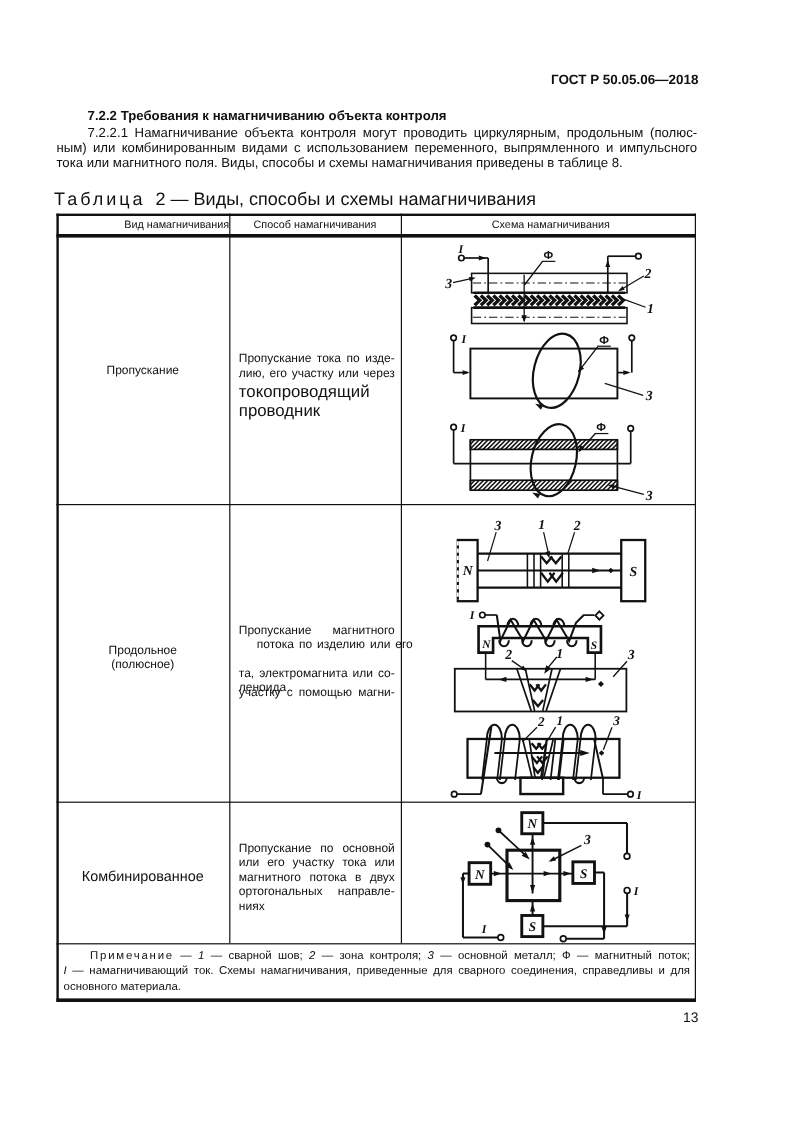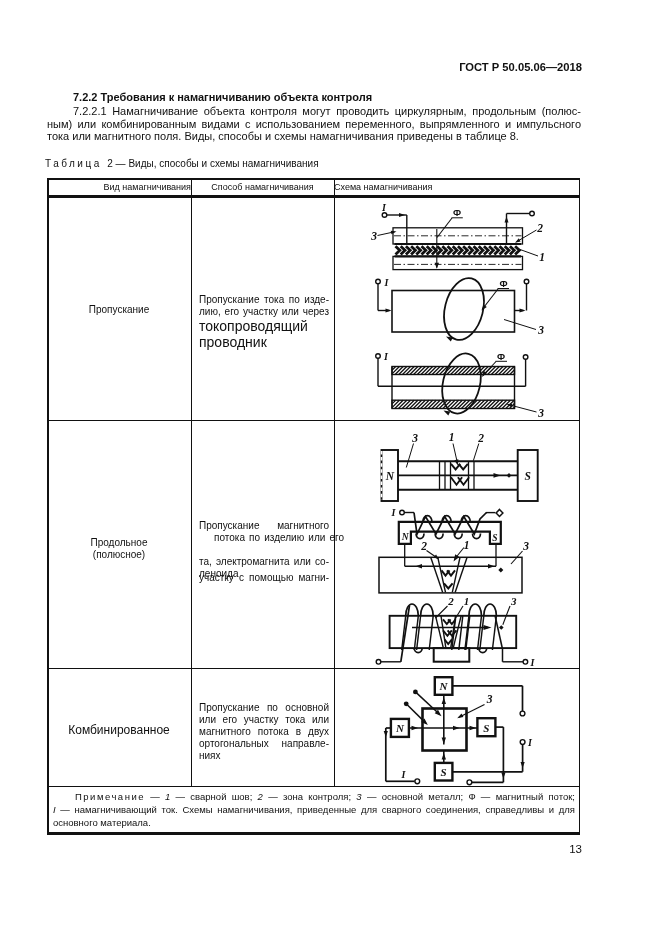--- a/index.html
+++ b/index.html
@@ -1,31 +1,31 @@
 <!DOCTYPE html>
 <html><head><meta charset="utf-8"><style>html,body{margin:0;padding:0}body{width:661px;height:935px;background:#fff;font-family:"Liberation Sans",sans-serif;color:#111;position:relative;overflow:hidden}.j{text-align:justify;text-align-last:justify}</style></head><body>
 <div style="position:absolute;top:61px;right:79px;font-weight:bold;font-size:11.2px">ГОСТ Р 50.05.06—2018</div>
 <div style="position:absolute;top:91px;left:73px;font-weight:bold;font-size:11px">7.2.2 Требования к намагничиванию объекта контроля</div>
 <div class="j" style="position:absolute;top:105px;left:47px;width:534px;font-size:11px;text-indent:26px">7.2.2.1 Намагничивание объекта контроля могут проводить циркулярным, продольным (полюс-</div>
 <div class="j" style="position:absolute;top:117.5px;left:47px;width:534px;font-size:11px">ным) или комбинированным видами с использованием переменного, выпрямленного и импульсного</div>
 <div style="position:absolute;top:130px;left:47px;width:534px;font-size:11px">тока или магнитного поля. Виды, способы и схемы намагничивания приведены в таблице 8.</div>
-<div style="position:absolute;top:158px;left:45px;font-size:10px"><span style="letter-spacing:2.5px">Таблица</span>&nbsp; 2 — Виды, способы и схемы намагничивания</div>
+<div style="position:absolute;top:158px;left:45px;font-size:15px"><span style="letter-spacing:2.5px">Таблица</span>&nbsp; 2 — Виды, способы и схемы намагничивания</div>
 <div style="position:absolute;left:47px;top:178px;width:533px;height:2px;background:#111"></div>
 <div style="position:absolute;left:47px;top:194.5px;width:533px;height:3.5px;background:#111"></div>
 <div style="position:absolute;left:47px;top:420px;width:533px;height:1.2px;background:#111"></div>
 <div style="position:absolute;left:47px;top:668px;width:533px;height:1.2px;background:#111"></div>
 <div style="position:absolute;left:47px;top:786px;width:533px;height:1.2px;background:#111"></div>
 <div style="position:absolute;left:47px;top:832px;width:533px;height:3px;background:#111"></div>
 <div style="position:absolute;left:47px;top:178px;width:1.6px;height:657px;background:#111"></div>
 <div style="position:absolute;left:578.5px;top:178px;width:1.6px;height:657px;background:#111"></div>
 <div style="position:absolute;left:190.5px;top:178px;width:1.1px;height:608px;background:#111"></div>
 <div style="position:absolute;left:333.5px;top:178px;width:1.1px;height:608px;background:#111"></div>
 <div style="position:absolute;top:182px;left:47px;width:144px;text-align:right;font-size:9px">Вид намагничивания</div>
 <div style="position:absolute;top:182px;left:191px;width:143px;text-align:center;font-size:9px">Способ намагничивания</div>
-<div style="position:absolute;top:182px;left:334px;width:250px;font-size:9px">Схема намагничивания</div>
+<div style="position:absolute;top:182px;left:334px;width:250px;text-align:center;font-size:9px">Схема намагничивания</div>
 <div style="position:absolute;top:304px;left:47px;width:144px;text-align:center;font-size:10px">Пропускание</div>
 <div class="j" style="position:absolute;top:294px;left:199px;width:130px;font-size:10px">Пропускание тока по изде-</div>
 <div class="j" style="position:absolute;top:306px;left:199px;width:130px;font-size:10px">лию, его участку или через</div>
 <div class="j" style="position:absolute;top:318px;left:199px;width:130px;font-size:14px">токопроводящий проводник</div>
 <div style="position:absolute;top:537px;left:47px;width:144px;text-align:center;font-size:10px;line-height:12px">Продольное<br>(полюсное)</div>
 <div class="j" style="position:absolute;top:520px;left:199px;width:130px;font-size:10px">Пропускание &nbsp; магнитного</div>
 <div class="j" style="position:absolute;top:532px;left:214px;width:130px;font-size:10px">потока по изделию или его</div>
 <div class="j" style="position:absolute;top:572px;left:199px;width:130px;font-size:10px">участку с помощью магни-</div>
 <div class="j" style="position:absolute;top:556px;left:199px;width:130px;font-size:10px">та, электромагнита или со-</div>
 <div class="" style="position:absolute;top:568px;left:199px;width:130px;font-size:10px">леноида</div>

